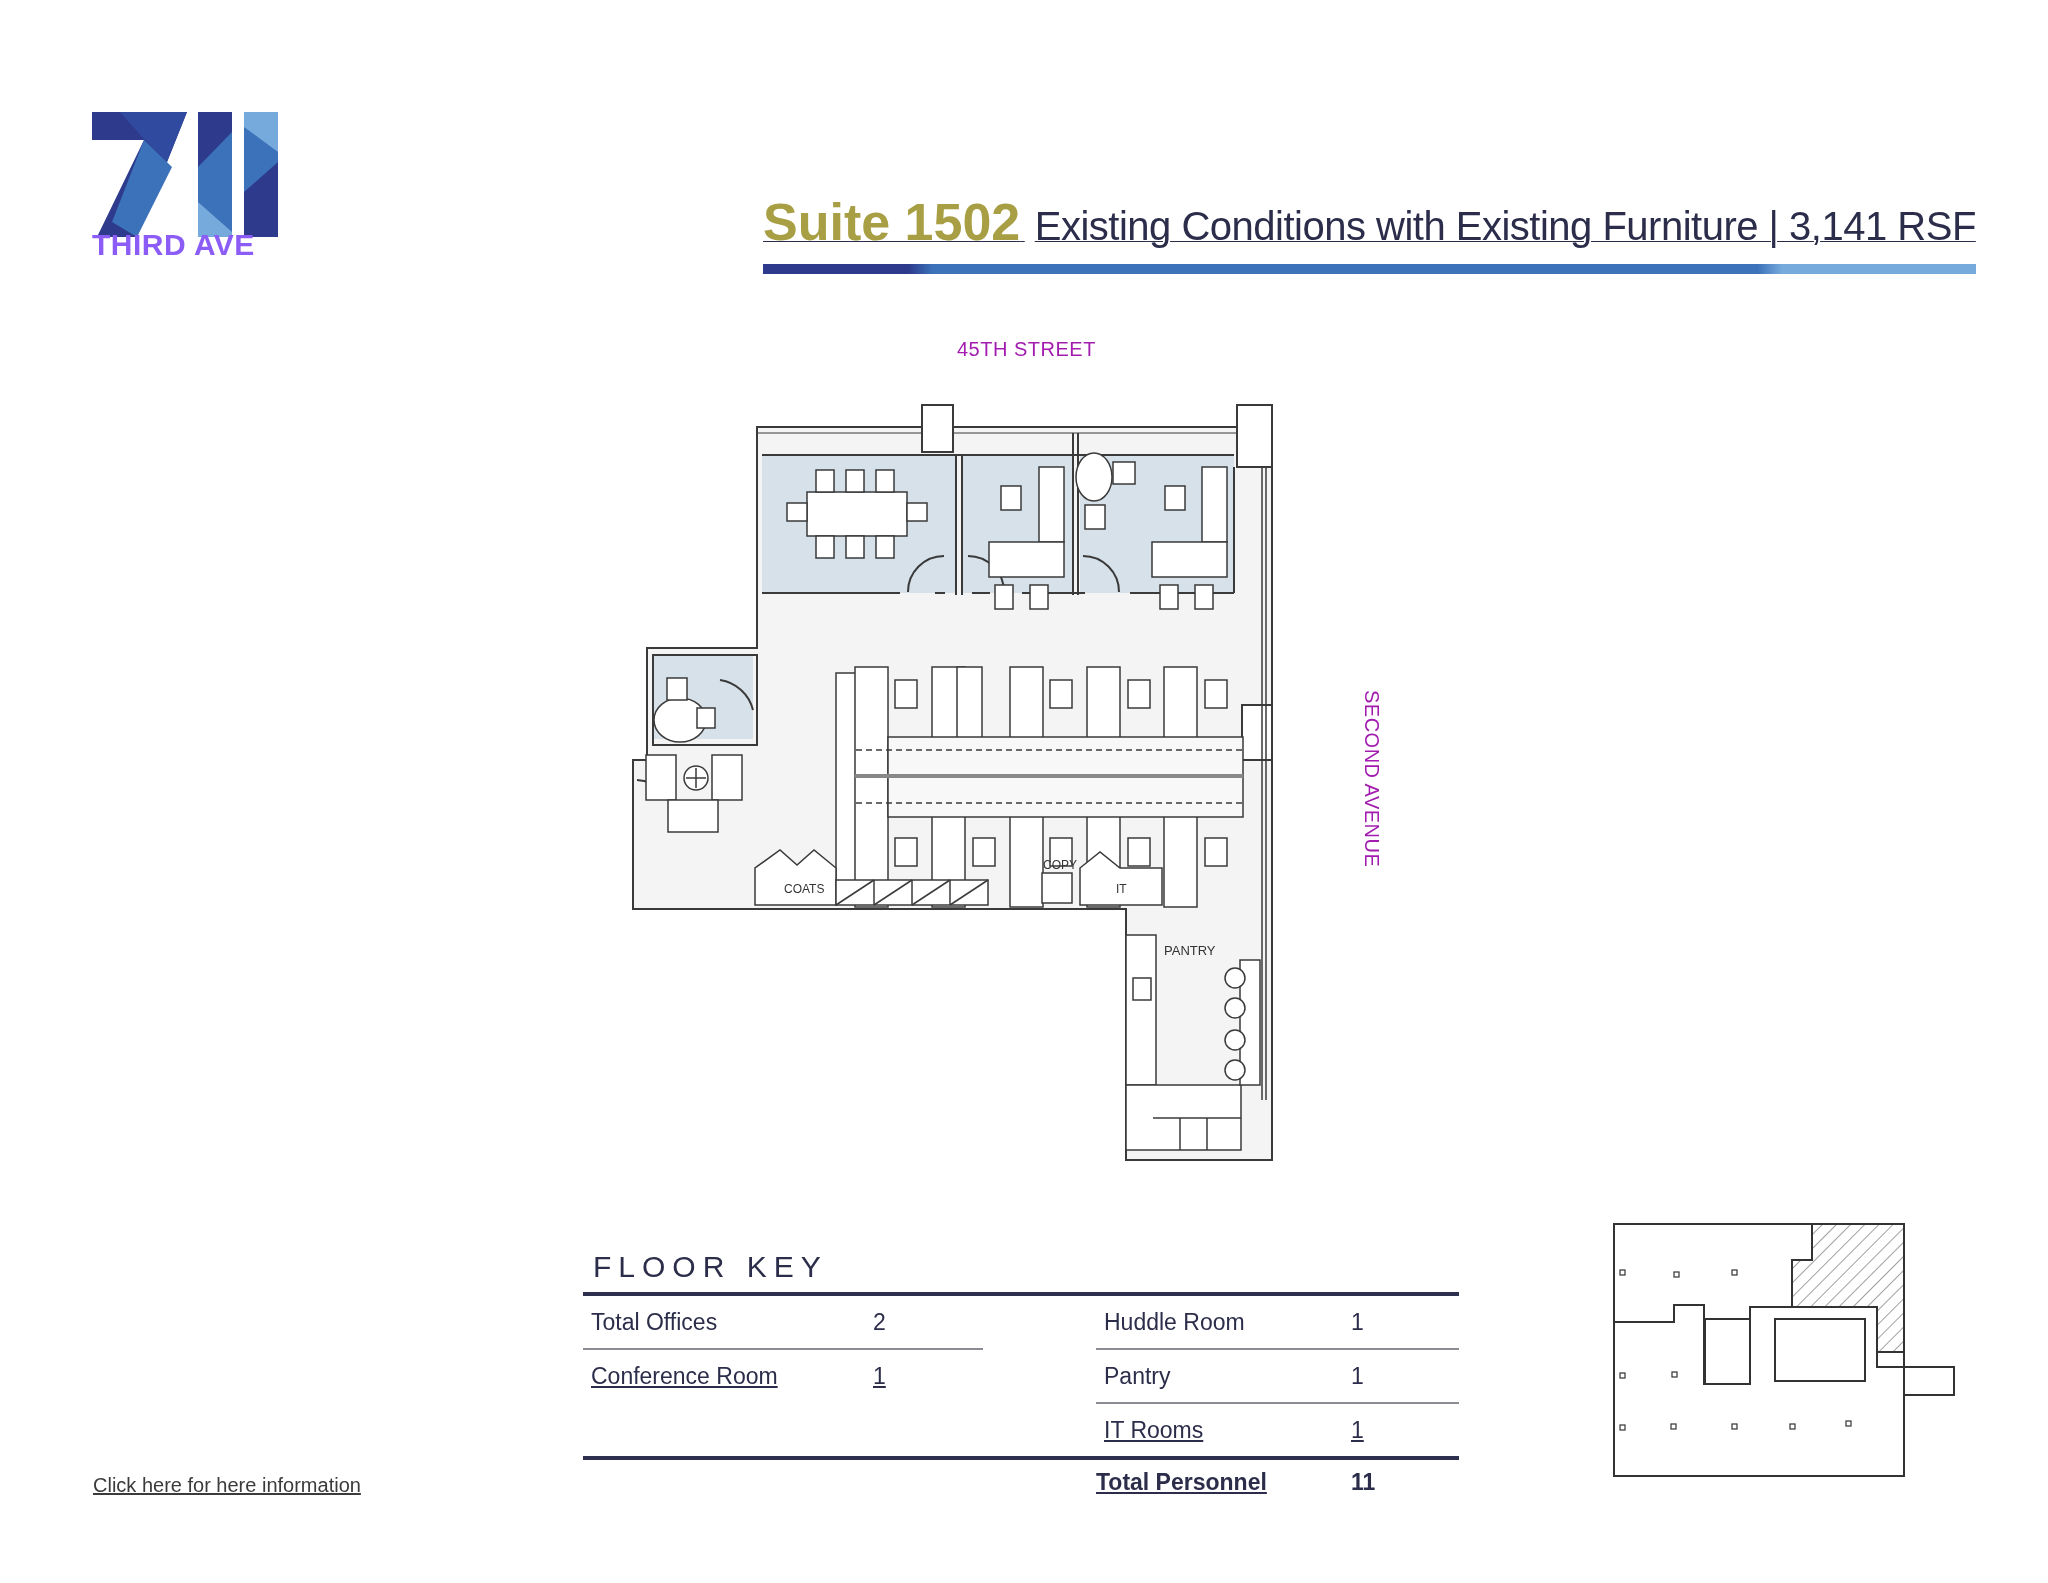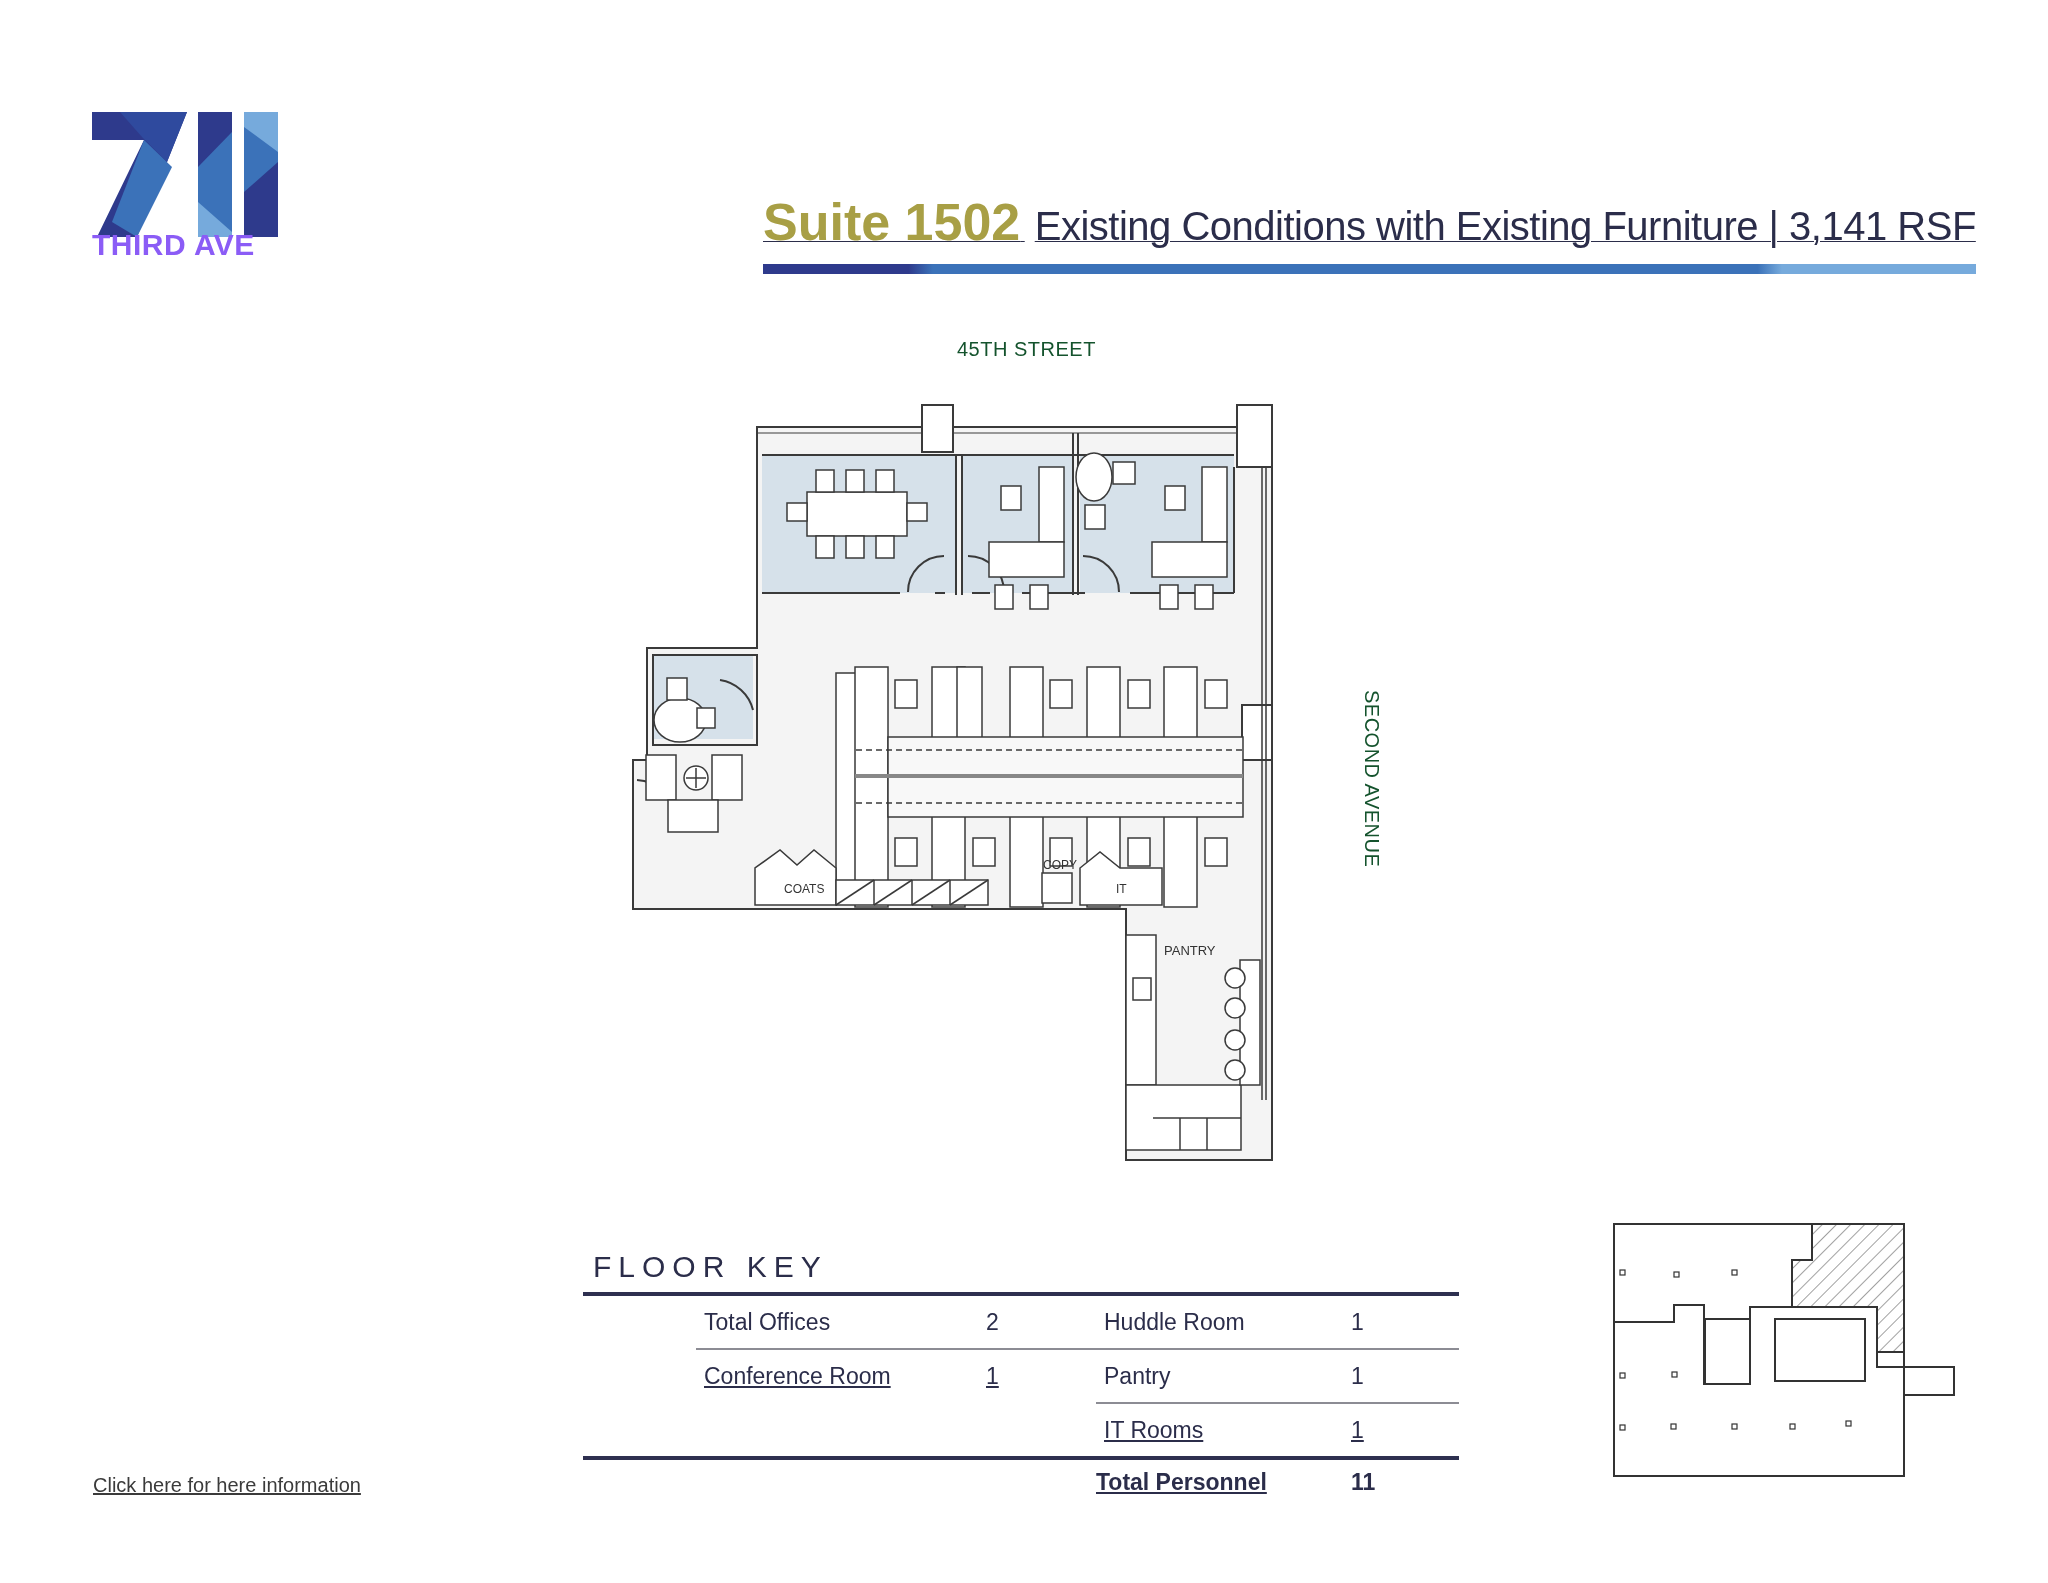--- a/index.html
+++ b/index.html
@@ -4,29 +4,29 @@
 <style>
   html,body{margin:0;padding:0;background:#ffffff;}
   body{width:2048px;height:1583px;position:relative;overflow:hidden;font-family:"Liberation Sans",sans-serif;color:#2b2d4a;}
   .abs{position:absolute;}
   #logo{left:92px;top:92px;width:186px;height:172px;}
   #logo-text{left:92px;top:228px;font-weight:bold;font-size:30px;color:#8b5cf6;letter-spacing:0.5px;}
   #title{left:763px;top:192px;white-space:nowrap;text-decoration:underline;}
   #title .suite{font-weight:bold;font-size:52px;color:#a89f45;}
   #title .sub{font-size:40px;color:#2b2d4a;margin-left:10px;font-family:"Liberation Sans",sans-serif;font-stretch:condensed;letter-spacing:-0.5px;}
   #title-bar{left:763px;top:264px;width:1213px;height:10px;background:linear-gradient(90deg,#2e3a8c 0%,#2e3a8c 12%,#3b72b9 14%,#3b72b9 82%,#76aadc 84%,#76aadc 100%);}
-  .street{color:#14532d;font-size:20px;letter-spacing:0.5px;}
+  .street{color:#a21caf;font-size:20px;letter-spacing:0.5px;}
   #street-north{left:957px;top:338px;}
   #street-east{left:1360px;top:690px;writing-mode:vertical-rl;}
   #plan{left:620px;top:390px;}
   #key-plan{left:1612px;top:1222px;}
   #floor-key{left:583px;top:1250px;width:876px;}
   #fk-title{font-size:30px;letter-spacing:7px;color:#2b2d4a;margin:0 0 8px 10px;}
   .fk-rule{height:4px;background:#2e3050;}
-  .fk-cols{display:flex;justify-content:flex-end;}
+  .fk-cols{display:flex;justify-content:space-between;}
   .fk-col{width:400px;}
   .fk-col.right{width:363px;}
   .fk-row{display:flex;height:52px;align-items:center;border-bottom:2px solid #8c8c94;font-size:23px;}
   .fk-row:last-child{border-bottom:none;text-decoration:underline;}
   .fk-row .label{flex:1;padding-left:8px;}
   .fk-col.left .fk-row .value{width:110px;}
   .fk-col.right .fk-row .value{width:108px;}
   .fk-total{display:flex;margin-left:513px;font-weight:bold;font-size:23px;height:44px;align-items:center;}
   .fk-total .label{width:255px;text-decoration:underline;}
   #info-link{left:93px;top:1474px;font-size:20px;color:#3b3b3b;text-decoration:underline;}

